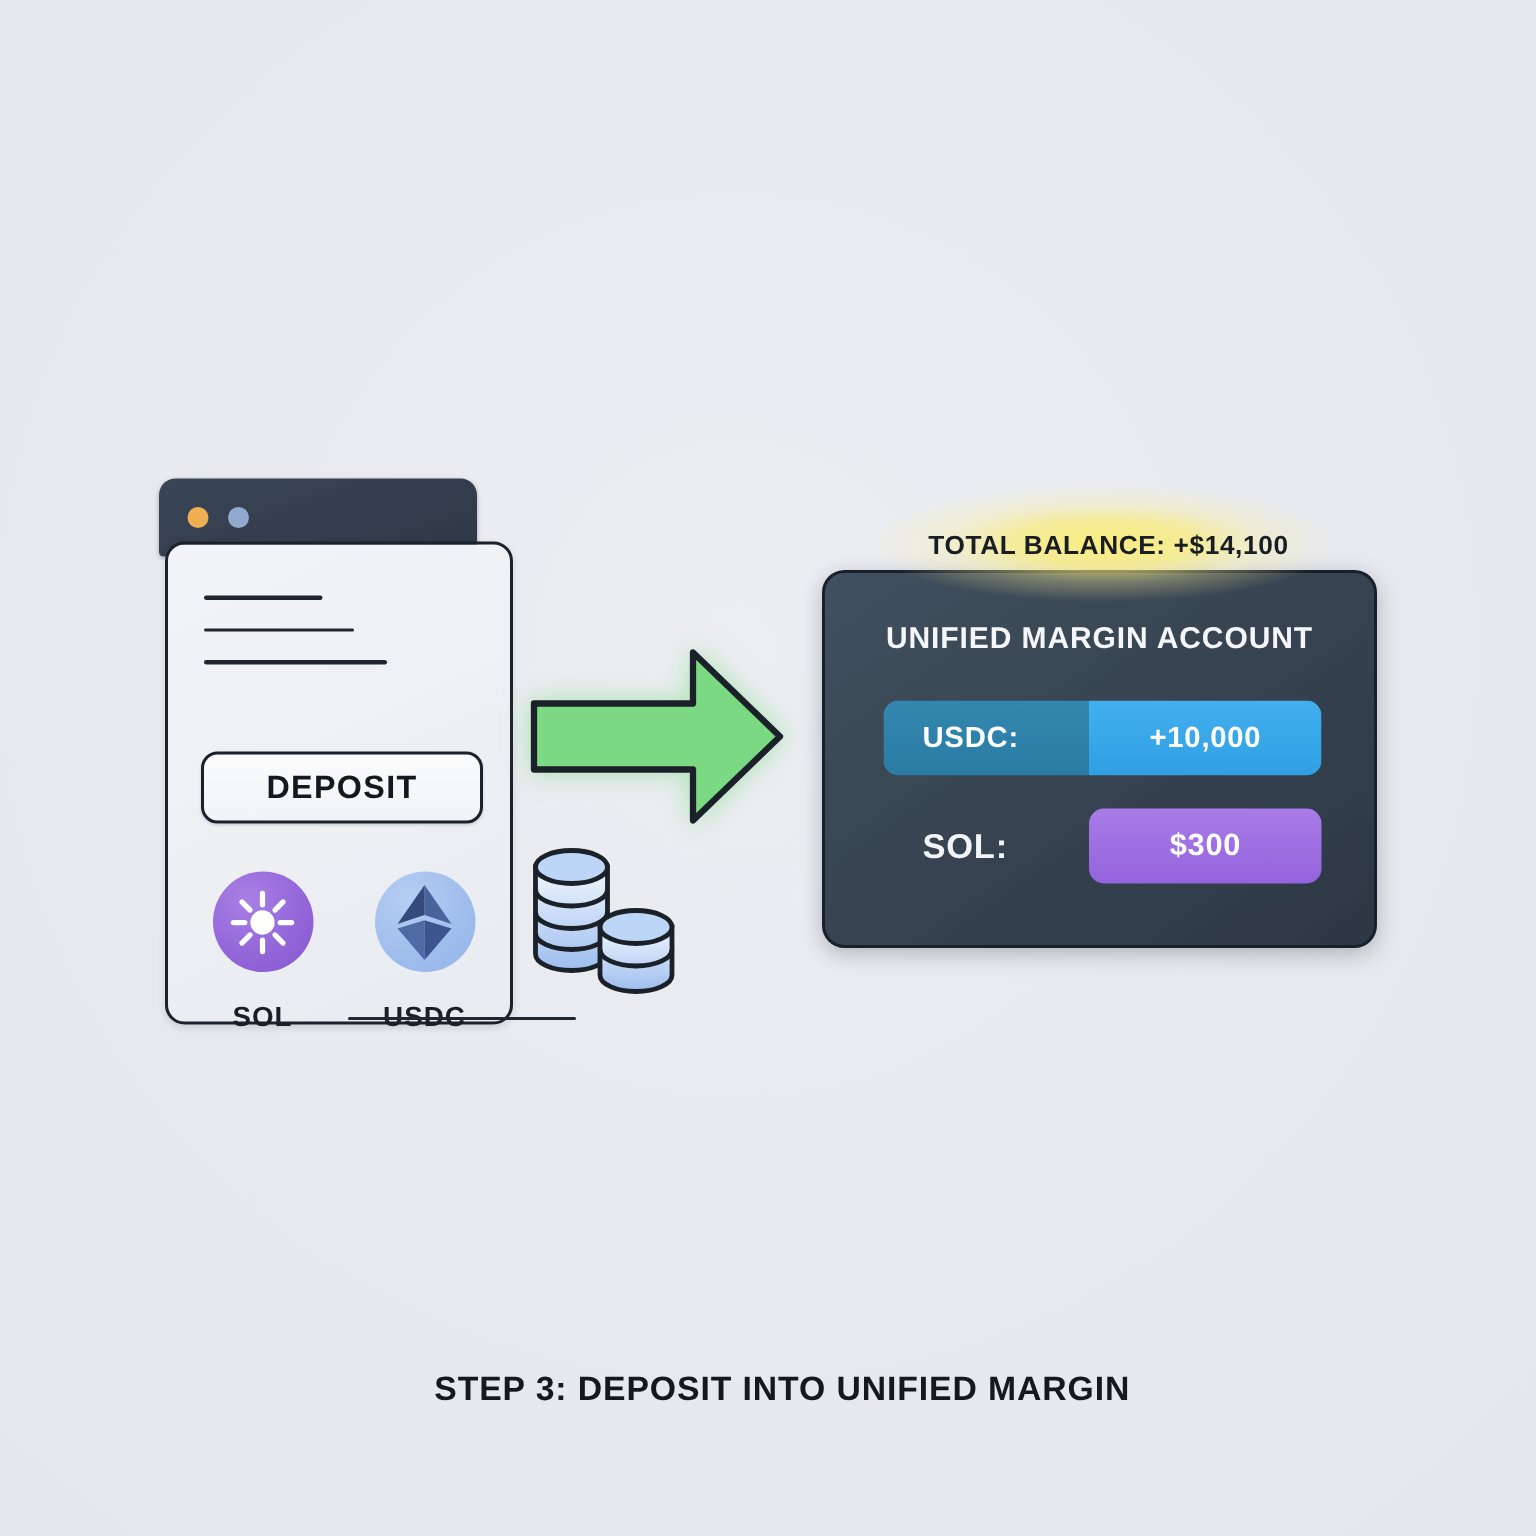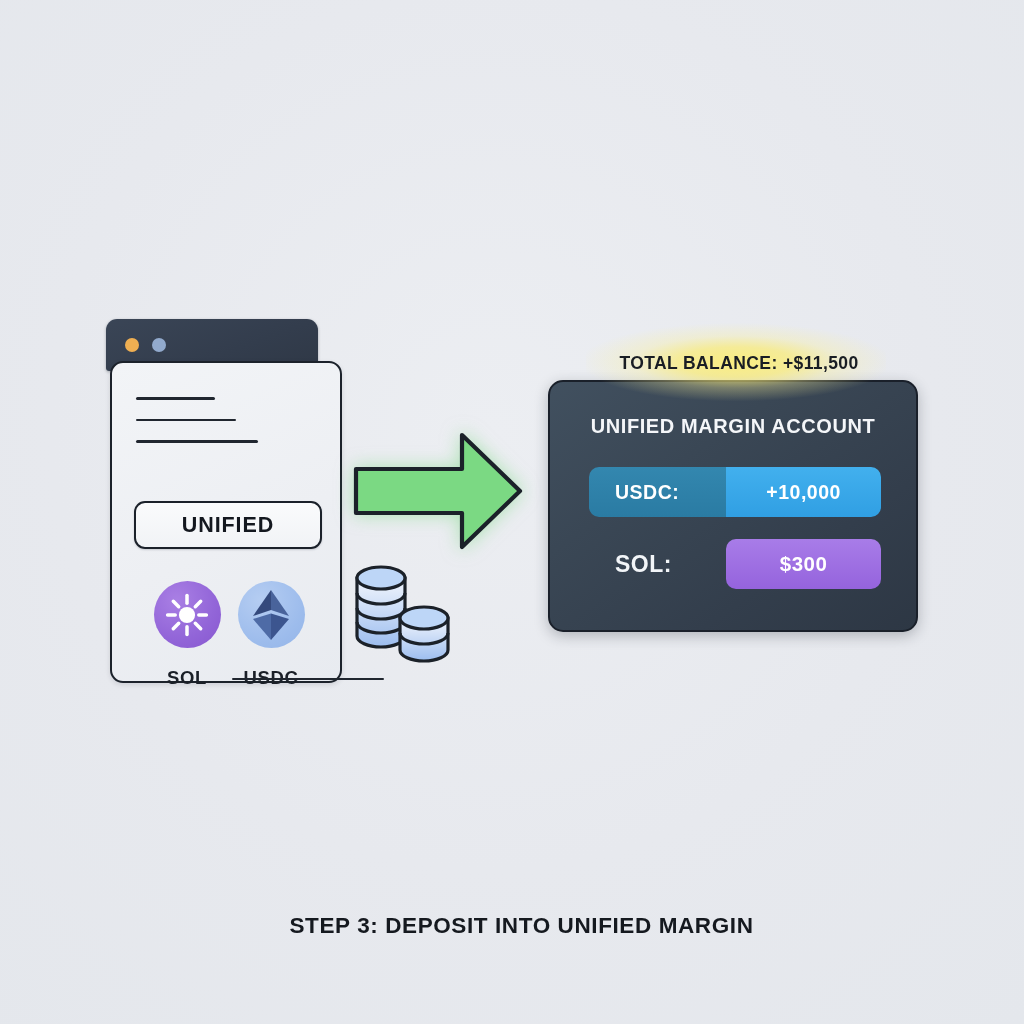--- a/index.html
+++ b/index.html
@@ -100,21 +100,21 @@
     color: #14181F;
     box-shadow: 0 1px 2px rgba(30,36,48,.18);
   }
 
   .token-row {
     position: absolute;
     left: 21px;
     top: 218px;
     width: 192px;
     display: flex;
-    justify-content: center;
+    justify-content: space-between;
   }
   .token {
     width: 84px;
     display: flex;
     flex-direction: column;
     align-items: center;
   }
   .token-icon {
     width: 67px;
     height: 67px;
@@ -307,21 +307,21 @@
     </div>
 
     <div class="wallet-body">
 
       <div class="skeleton-lines">
         <div class="sk-line w1"></div>
         <div class="sk-line w2"></div>
         <div class="sk-line w3"></div>
       </div>
 
-      <div class="deposit-button">UNIFIED</div>
+      <div class="deposit-button">DEPOSIT</div>
 
       <div class="token-row">
 
         <div class="token">
           <span class="token-icon sol">
             <svg width="48" height="48" viewBox="0 0 48 48" aria-hidden="true">
               <circle cx="24" cy="24" r="8.1" fill="#FFFFFF"></circle>
               <g stroke="#FFFFFF" stroke-width="3.5" stroke-linecap="round">
                 <line x1="24" y1="4.6" x2="24" y2="12.2"></line>
                 <line x1="24" y1="35.8" x2="24" y2="43.4"></line>
@@ -380,21 +380,21 @@
 
       <g stroke="#1B2129" stroke-width="3.2">
         <path d="M49,66 v32 a24,11 0 0 0 48,0 v-32 z" fill="url(#coinFace)"></path>
         <ellipse cx="73" cy="66" rx="24" ry="11" fill="#BDD6F7"></ellipse>
         <path d="M49,81 a24,11 0 0 0 48,0" fill="none"></path>
       </g>
     </svg>
   </div>
 
   <div class="balance-glow"></div>
-  <div class="total-balance">TOTAL BALANCE: +$11,500</div>
+  <div class="total-balance">TOTAL BALANCE: +$14,100</div>
 
   <div class="margin-panel">
 
     <div class="panel-title">UNIFIED MARGIN ACCOUNT</div>
 
     <div class="usdc-bar">
       <div class="seg-label">
         <span class="bar-text">USDC:</span>
       </div>
       <div class="seg-value">

